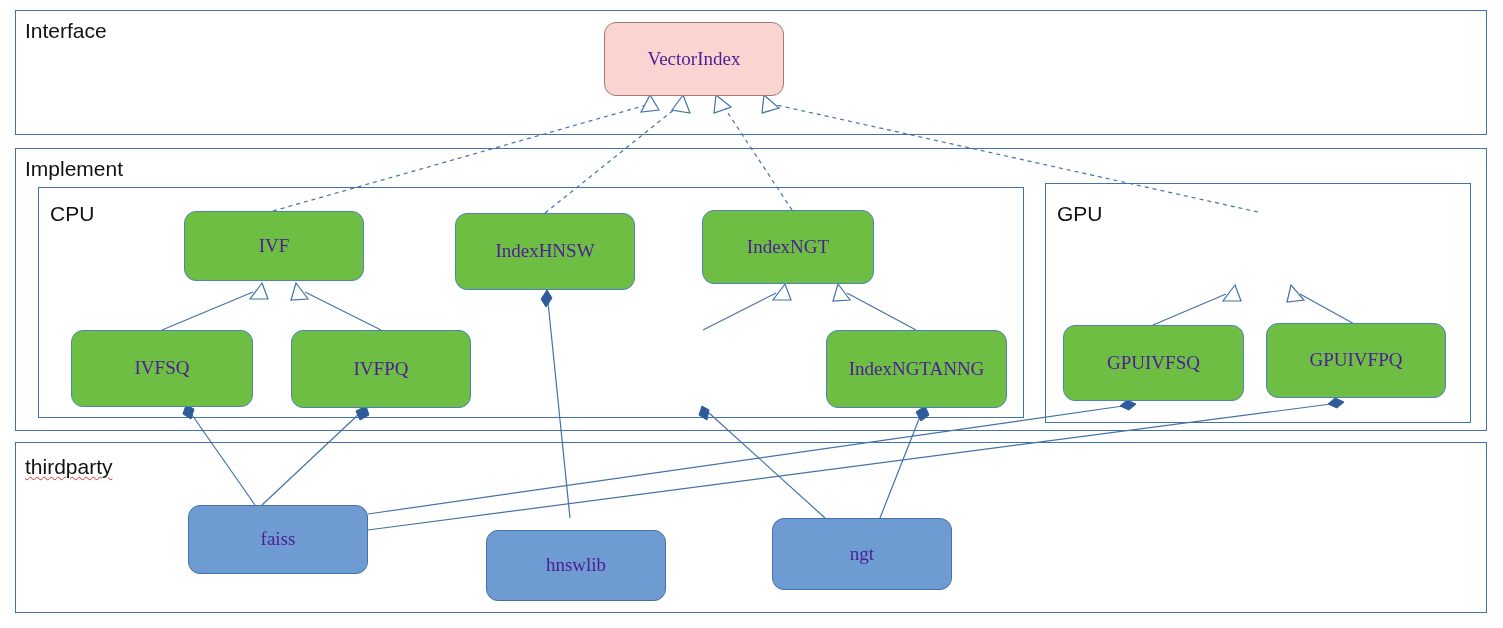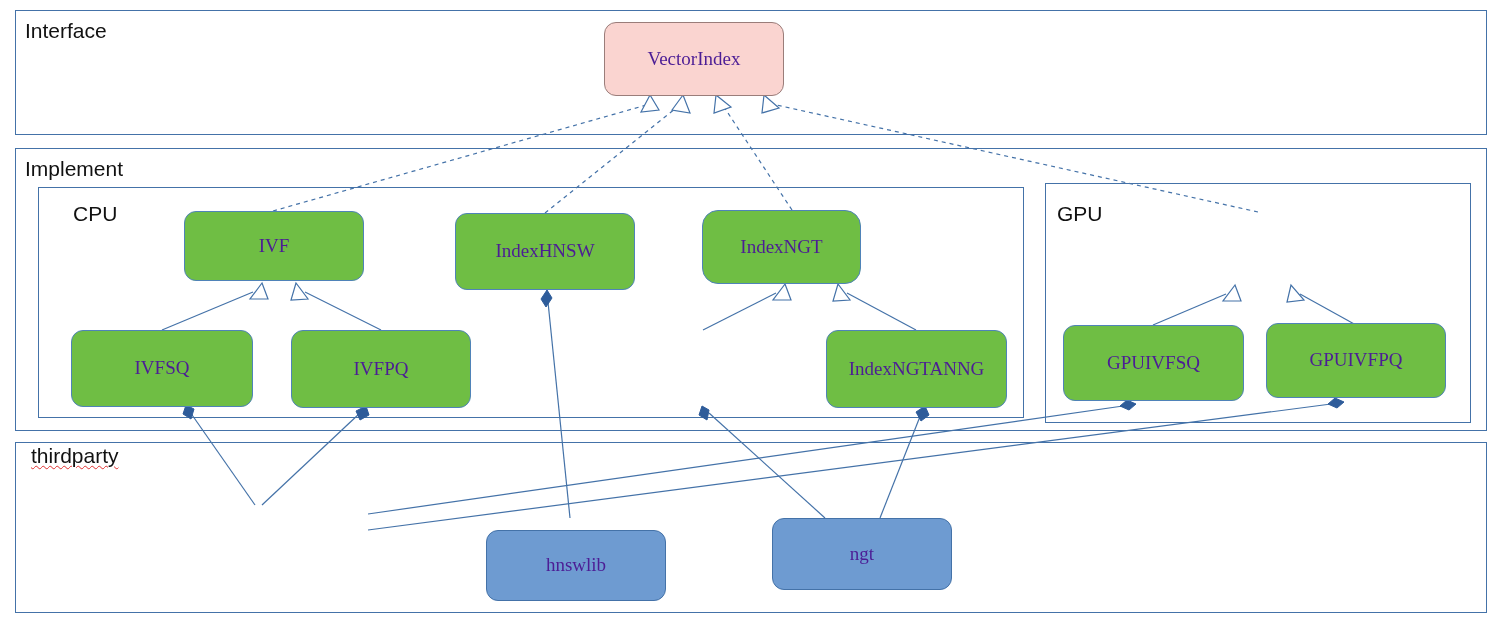--- a/index.html
+++ b/index.html
@@ -93,27 +93,27 @@
 
 <div id="canvas">
 
   <div class="group" style="left:15px; top:10px; width:1472px; height:125px;"></div>
   <div class="group-label" style="left:25px; top:20px;">Interface</div>
 
   <div class="group" style="left:15px; top:148px; width:1472px; height:283px;"></div>
   <div class="group-label" style="left:25px; top:158px;">Implement</div>
 
   <div class="group" style="left:38px; top:187px; width:986px; height:231px;"></div>
-  <div class="group-label" style="left:50px; top:203px;margin-left:23px;">CPU</div>
+  <div class="group-label" style="left:50px; top:203px;">CPU</div>
 
   <div class="group" style="left:1045px; top:183px; width:426px; height:240px;"></div>
   <div class="group-label" style="left:1057px; top:203px;">GPU</div>
 
   <div class="group" style="left:15px; top:442px; width:1472px; height:171px;"></div>
-  <div class="group-label misspelled" style="left:25px; top:445px;margin-left:6px;">thirdparty</div>
+  <div class="group-label misspelled" style="left:25px; top:456px;">thirdparty</div>
 
   <svg class="edges" viewBox="0 0 1503 628">
 
     <g>
       <path class="realize" d="M 273 211 L 650 104"></path>
       <polygon class="hollow-tri" points="650,95 641,112 659,110"></polygon>
     </g>
     <g>
       <path class="realize" d="M 545 213 L 681 104"></path>
       <polygon class="hollow-tri" points="683,95 672,110 690,113"></polygon>
@@ -187,21 +187,21 @@
   </div>
 
   <div class="node impl" style="left:184px; top:211px; width:180px; height:70px;">
     <span>IVF</span>
   </div>
 
   <div class="node impl" style="left:455px; top:213px; width:180px; height:77px;">
     <span>IndexHNSW</span>
   </div>
 
-  <div class="node impl" style="left:702px; top:210px; width:159px; height:74px;border-radius:16px;">
+  <div class="node impl" style="left:702px; top:210px; width:172px; height:74px;">
     <span>IndexNGT</span>
   </div>
 
   <div class="node impl" style="left:71px; top:330px; width:182px; height:77px;">
     <span>IVFSQ</span>
   </div>
 
   <div class="node impl" style="left:291px; top:330px; width:180px; height:78px;text-align:right;">
     <span>IVFPQ</span>
   </div>
@@ -213,20 +213,23 @@
 
 
   <div class="node impl" style="left:1063px; top:325px; width:181px; height:76px;">
     <span>GPUIVFSQ</span>
   </div>
 
   <div class="node impl" style="left:1266px; top:323px; width:180px; height:75px;">
     <span>GPUIVFPQ</span>
   </div>
 
+  <div class="node party" style="left:188px; top:505px; width:180px; height:69px;">
+    <span>faiss</span>
+  </div>
 
   <div class="node party" style="left:486px; top:518px; width:180px; height:71px;margin-top:12px;">
     <span>hnswlib</span>
   </div>
 
   <div class="node party" style="left:772px; top:518px; width:180px; height:72px;">
     <span>ngt</span>
   </div>
 
 </div>

